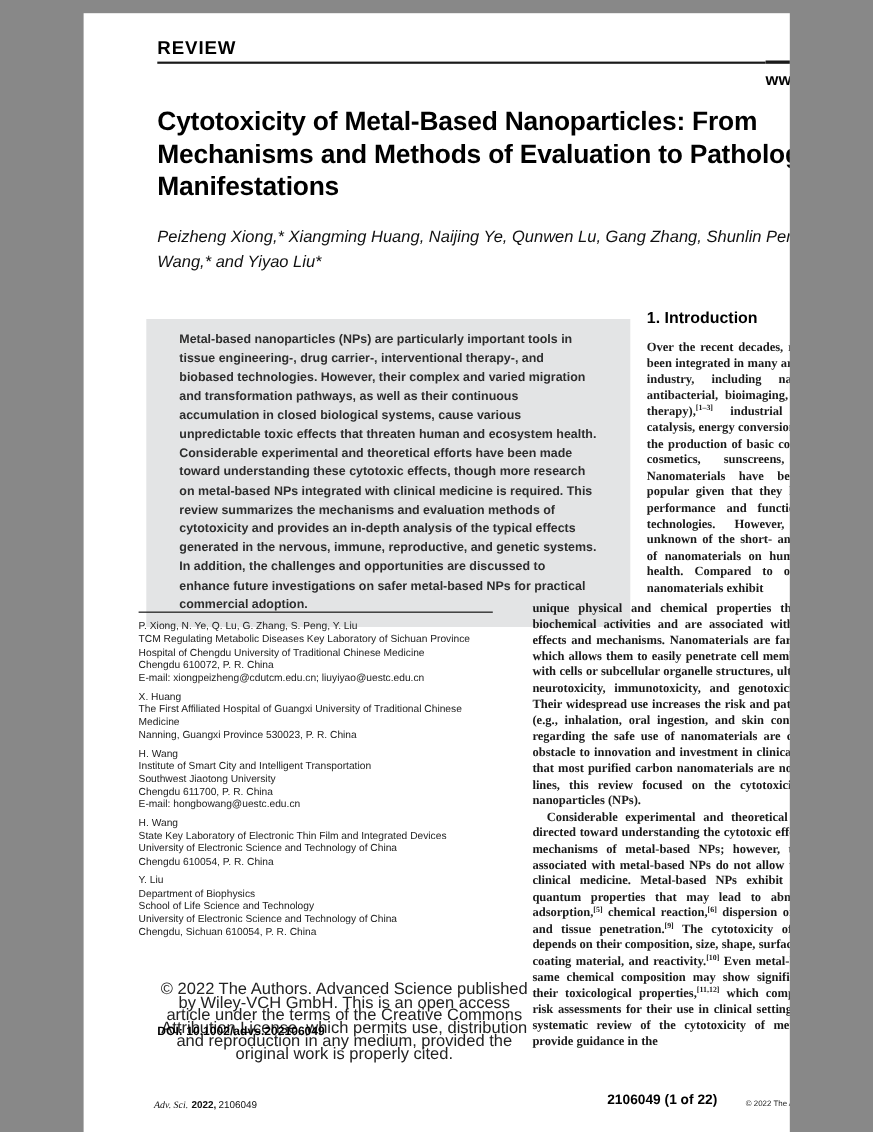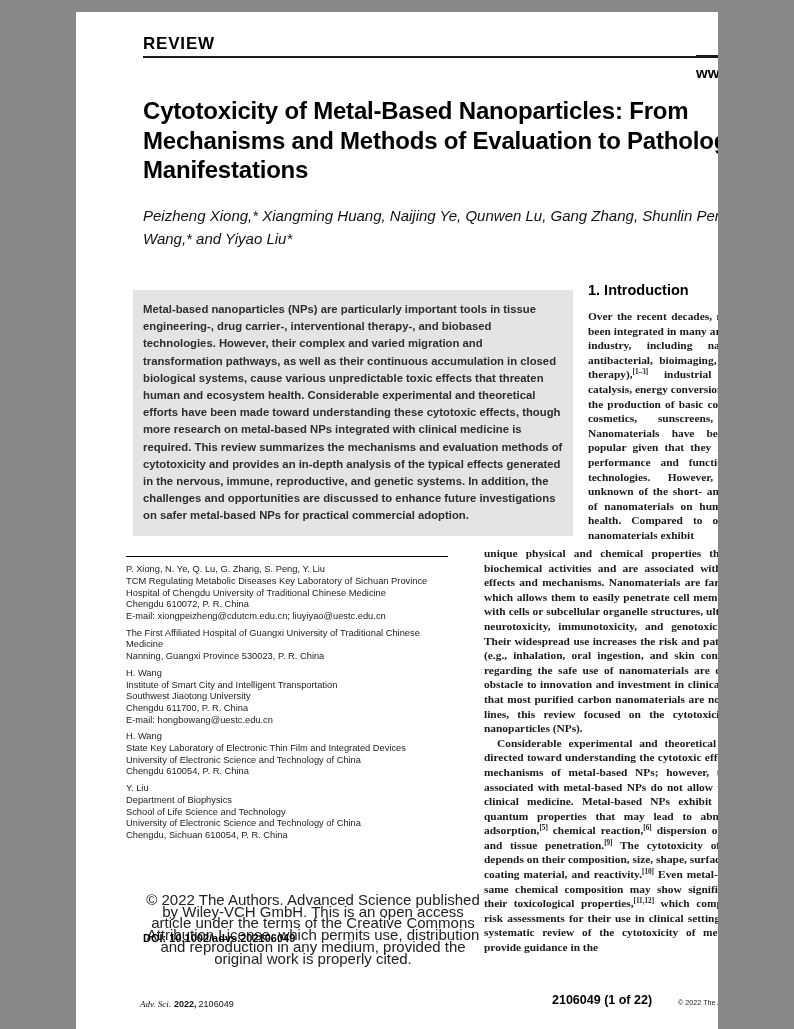--- a/index.html
+++ b/index.html
@@ -28,21 +28,21 @@
     position:absolute; left:67px; top:84px; width:664px;
     font-size:24px; line-height:29.5px; font-weight:700; color:#000; letter-spacing:-0.2px;
   }
   .authors {
     position:absolute; left:67px; top:193px; width:664px;
     font-size:15px; font-style:italic; line-height:22.5px; color:#111;
   }
   
   .abstract-box {
     position:absolute; left:57px; top:278px; width:440px; box-sizing:border-box;
-    padding:11px 10px; min-height:246px;
+    padding:11px 30px; min-height:246px;
     font-size:11.3px; font-weight:700; line-height:17.2px; color:#2d2d2d;
   }
   
   .serif { font-family:"Liberation Serif","DejaVu Serif",serif;font-weight:bold; }
   .intro-heading { position:absolute; left:512px; top:270px; font-size:14.5px; font-weight:700; color:#000; }
   .intro-narrow {
     position:absolute; left:512px; top:297px; width:226px;
     font-size:11.4px; line-height:14.6px; text-align:justify; color:#1a1a1a;
   }
   .intro-wide {
@@ -105,20 +105,21 @@
     <div class="affil-rule"></div>
     <div>
         <div class="affil-group">
           <div>P. Xiong, N. Ye, Q. Lu, G. Zhang, S. Peng, Y. Liu</div>
           <div>TCM Regulating Metabolic Diseases Key Laboratory of Sichuan Province</div>
           <div>Hospital of Chengdu University of Traditional Chinese Medicine</div>
           <div>Chengdu 610072, P. R. China</div>
           <div>E-mail: xiongpeizheng@cdutcm.edu.cn; liuyiyao@uestc.edu.cn</div>
         </div>
         <div class="affil-group">
+          <div>X. Huang</div>
           <div>The First Affiliated Hospital of Guangxi University of Traditional Chinese Medicine</div>
           <div>Nanning, Guangxi Province 530023, P. R. China</div>
         </div>
         <div class="affil-group">
           <div>H. Wang</div>
           <div>Institute of Smart City and Intelligent Transportation</div>
           <div>Southwest Jiaotong University</div>
           <div>Chengdu 611700, P. R. China</div>
           <div>E-mail: hongbowang@uestc.edu.cn</div>
         </div>

